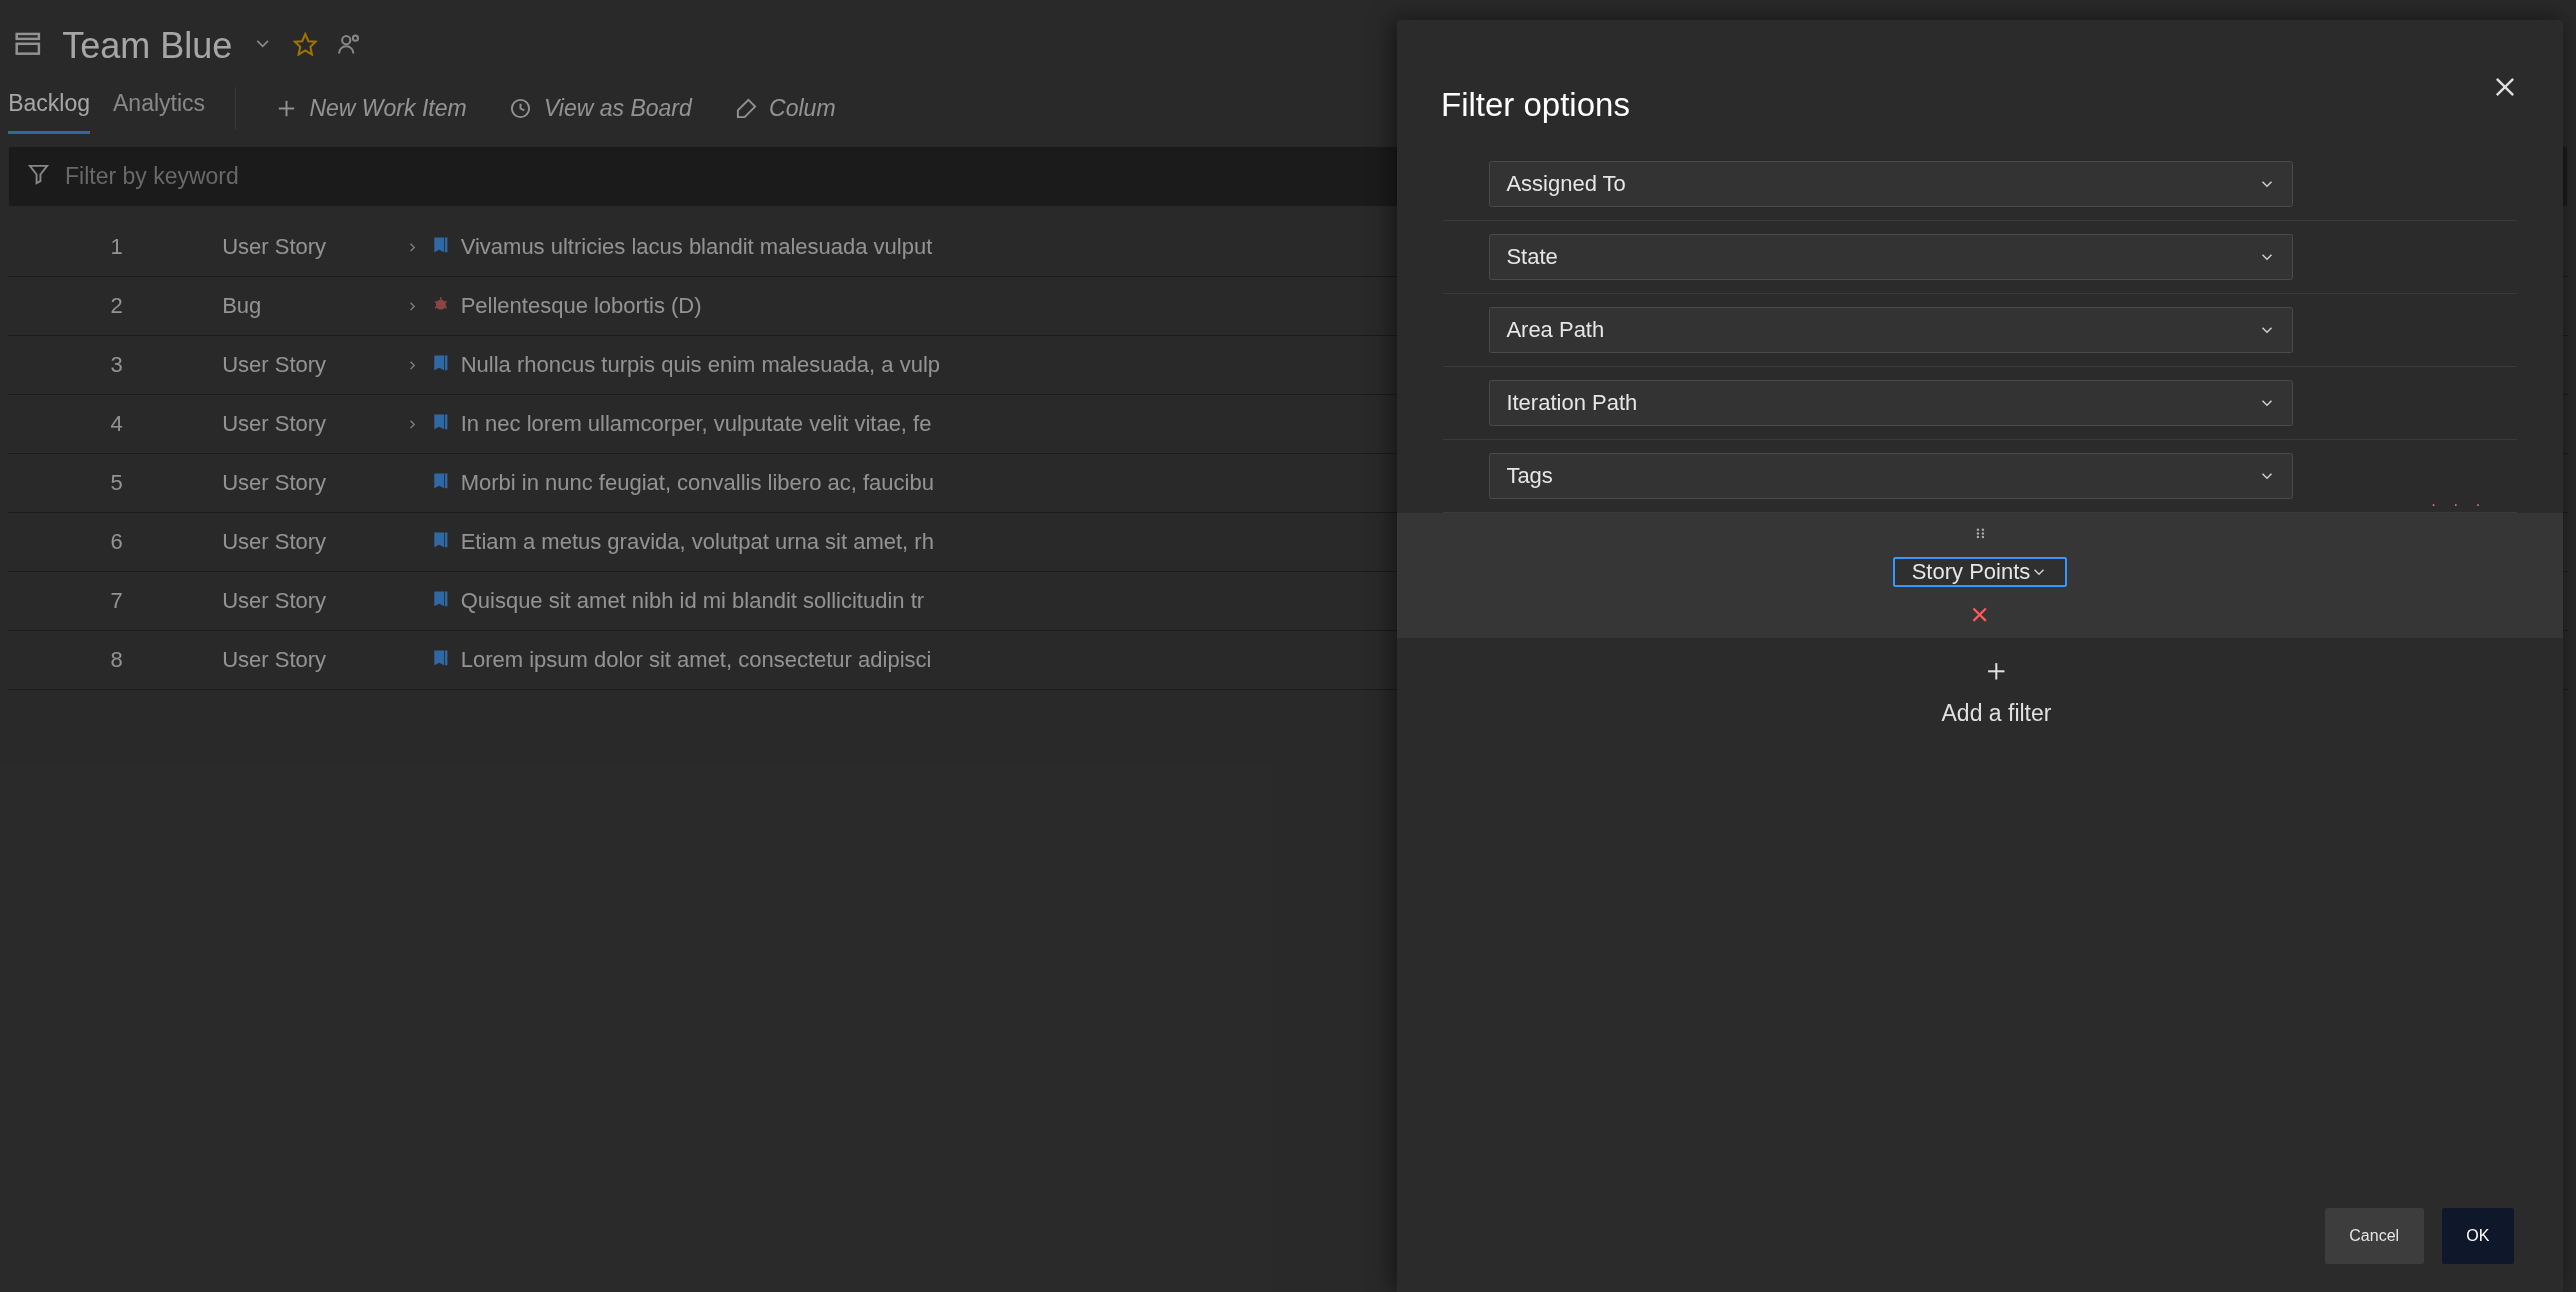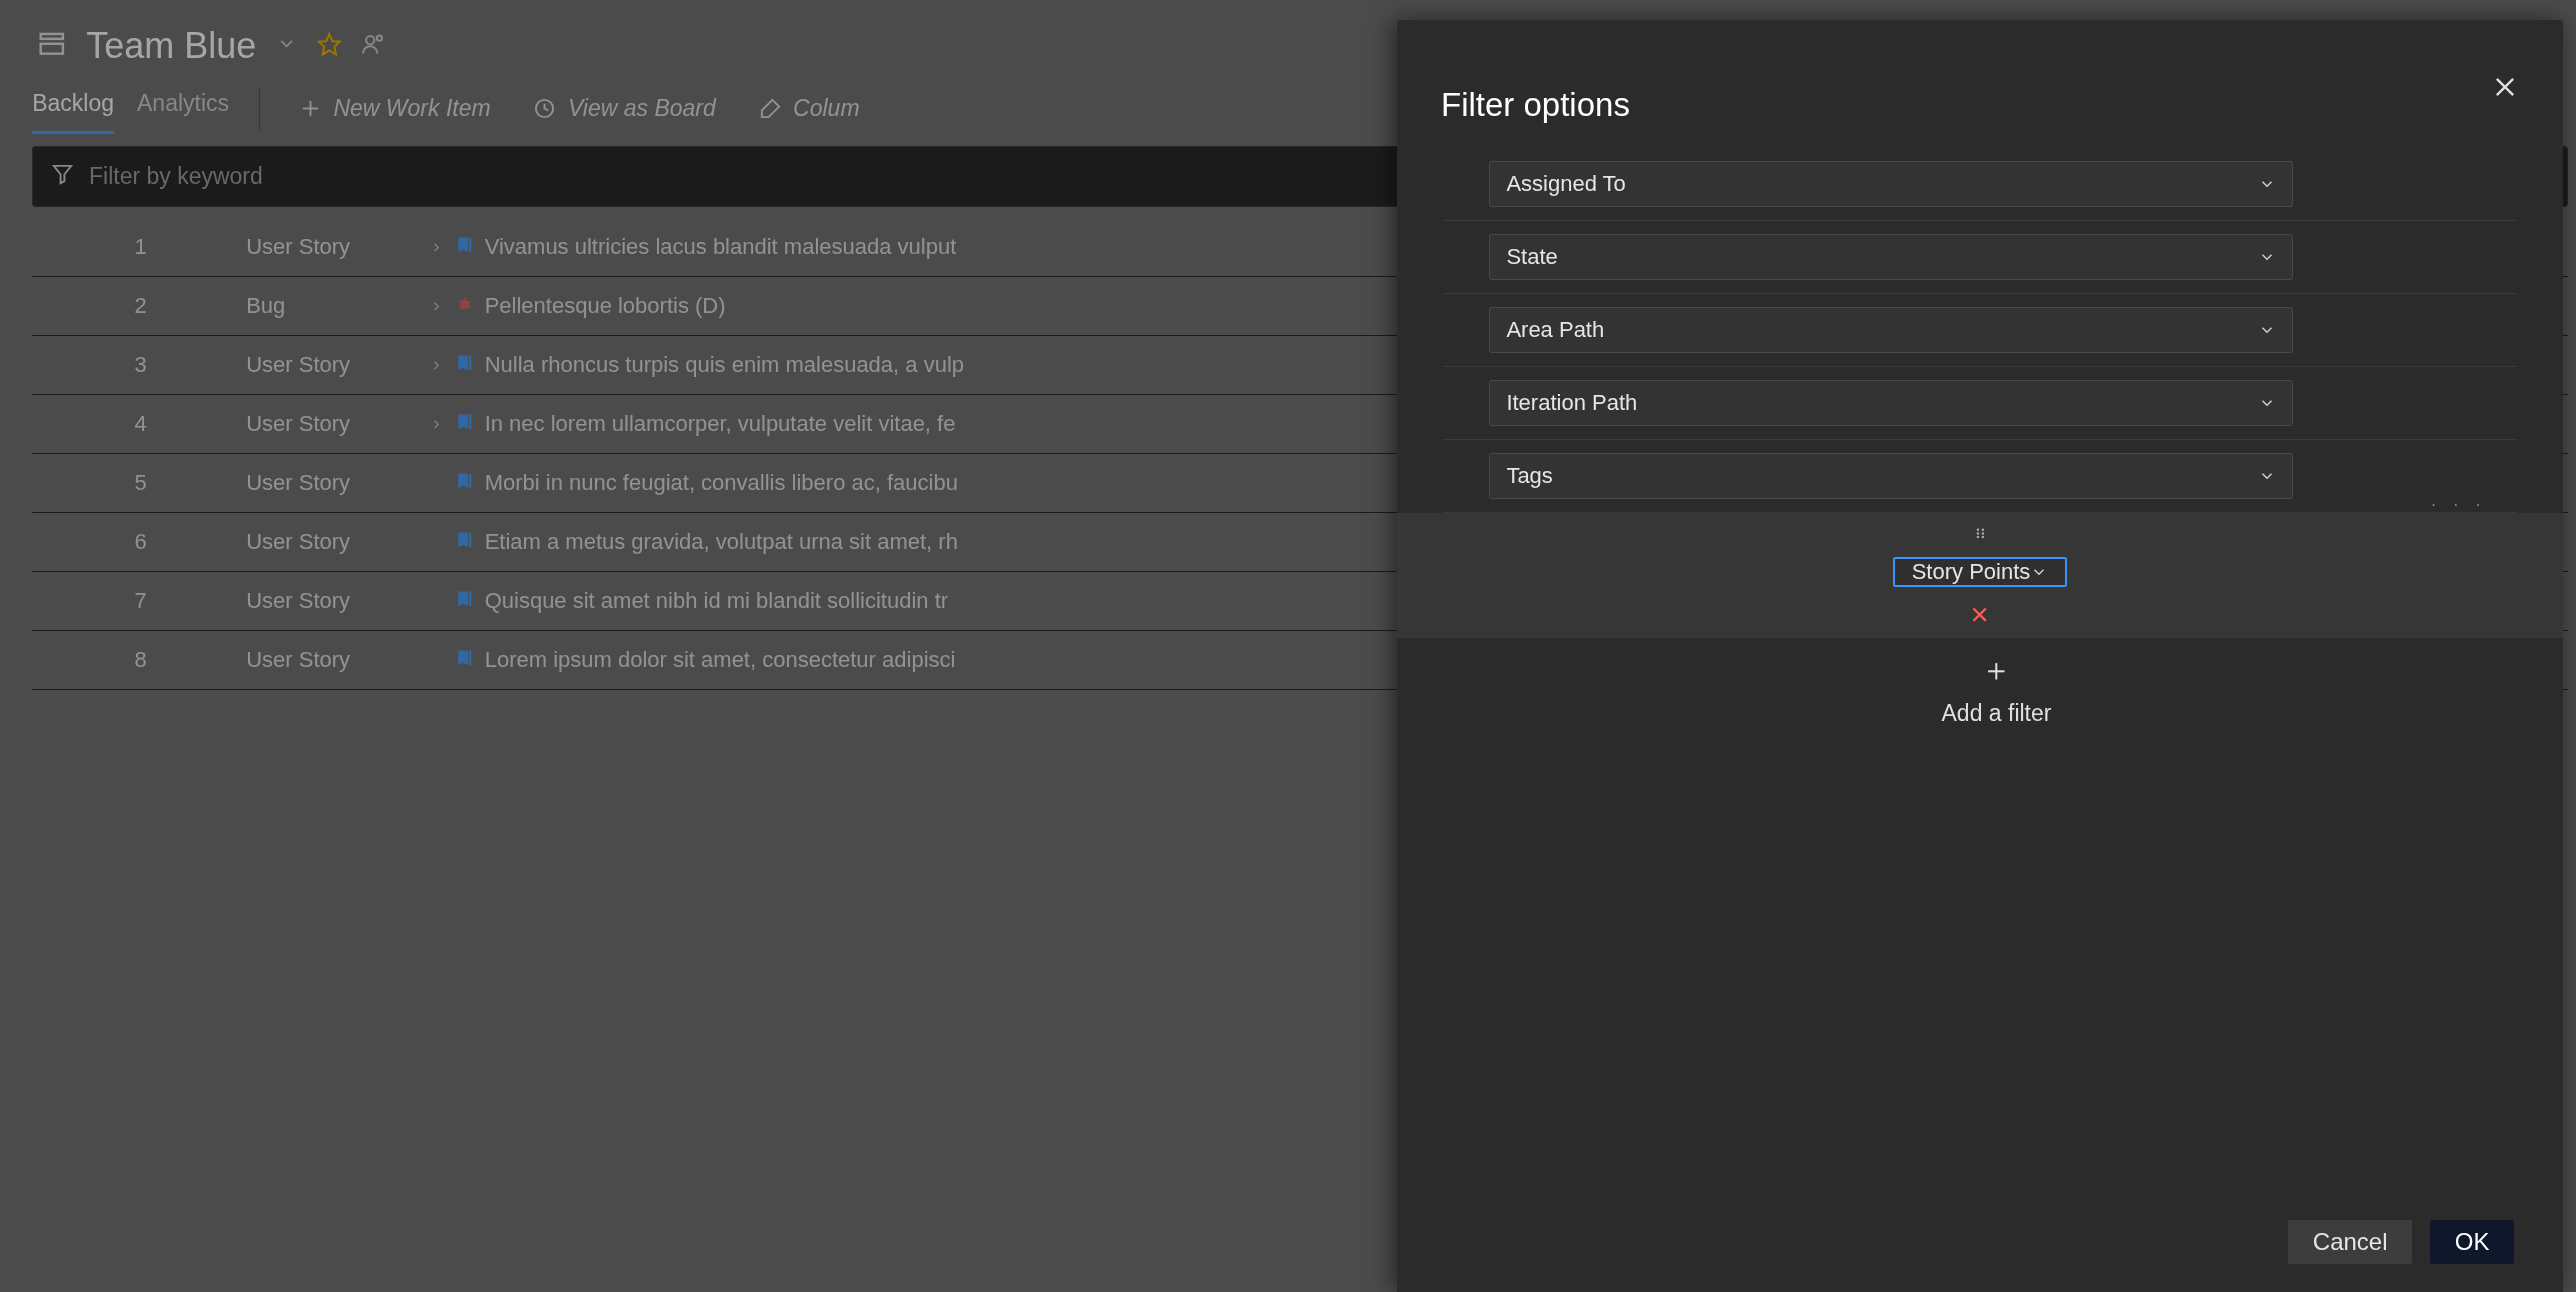--- a/index.html
+++ b/index.html
@@ -7,23 +7,22 @@
   body {
     font-family: "Segoe UI", -apple-system, BlinkMacSystemFont, sans-serif;
     background: #1e1e1e;
     color: #e0e0e0;
     overflow: hidden;
     position: relative;
   }
   .main-area {
     position: absolute;
     inset: 0;
-    background: #737373;
+    background: #404040;
     color: #e0e0e0;
-    padding-left: 24px;
   }
   
   .header {
     display: flex;
     align-items: center;
     gap: 19.7px;
     padding: 24.6px 13px 8.2px 13px;
   }
   .header .team-icon svg { width: 29.6px; height: 29.6px; }
   .team-name {
@@ -196,22 +195,22 @@
     display: flex; align-items: center; gap: 16.4px;
     padding: 21.3px 0 8.2px 33px;
     font-size: 23px; color: #e0e0e0; cursor: pointer; flex-direction: column;
   }
   .add-filter svg { width: 24.6px; height: 24.6px; }
   .panel-footer {
     display: flex; justify-content: flex-end; gap: 18px;
     padding: 23px 49px 28px 49px;
   }
   .btn {
-    height: 44px; padding: 0 24.6px;
-    font-size: 24px; border-radius: 2.5px;
+    height: 56px; padding: 0 24.6px;
+    font-size: 16px; border-radius: 2.5px;
     display: flex; align-items: center; justify-content: center;
     cursor: pointer; border: none;
   }
   .btn-secondary { background: #3d3d3d; color: #e6e6e6; }
   .btn-primary { background: #0f172a; color: #fff; }
 </style>
 </head>
 <body>
 
 <div class="main-area">

